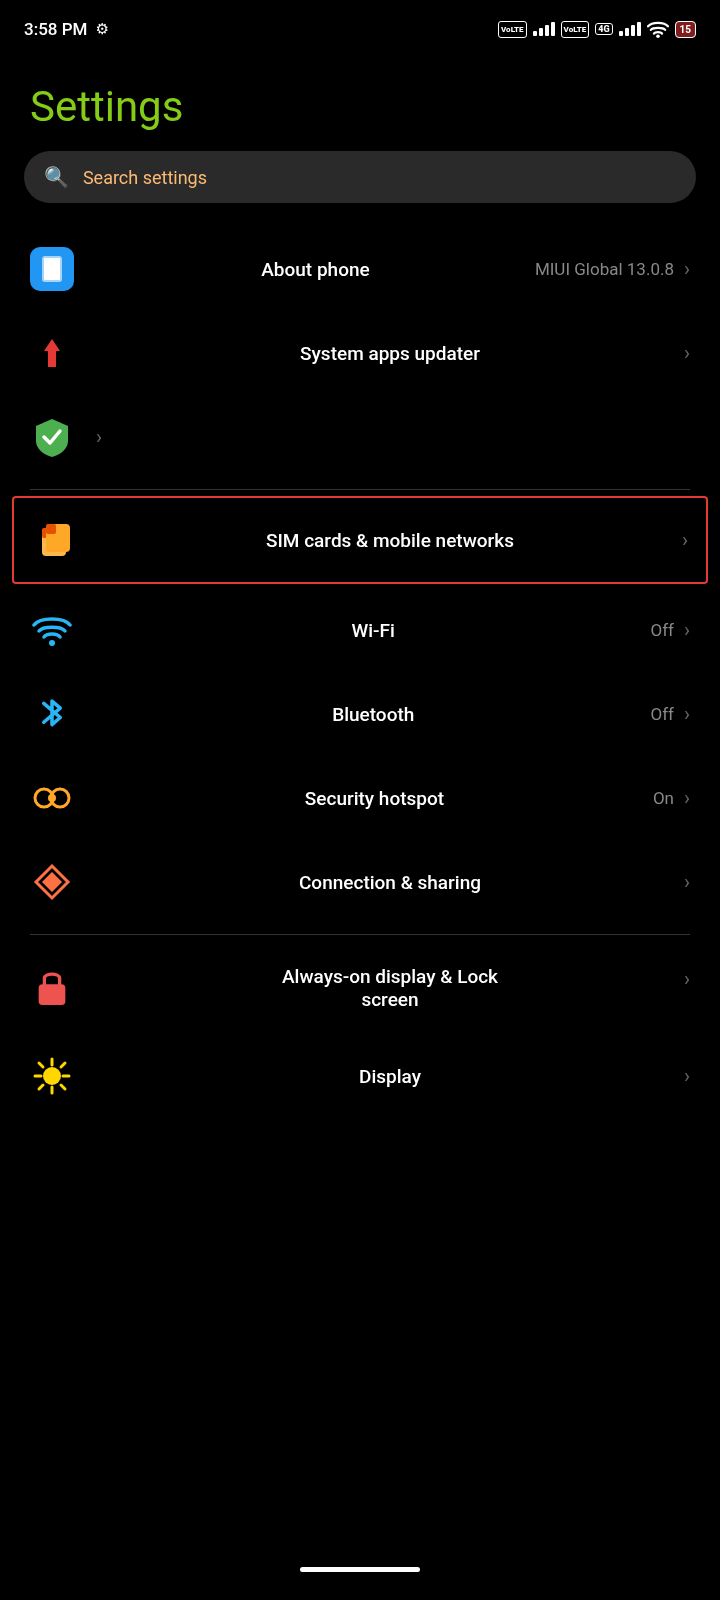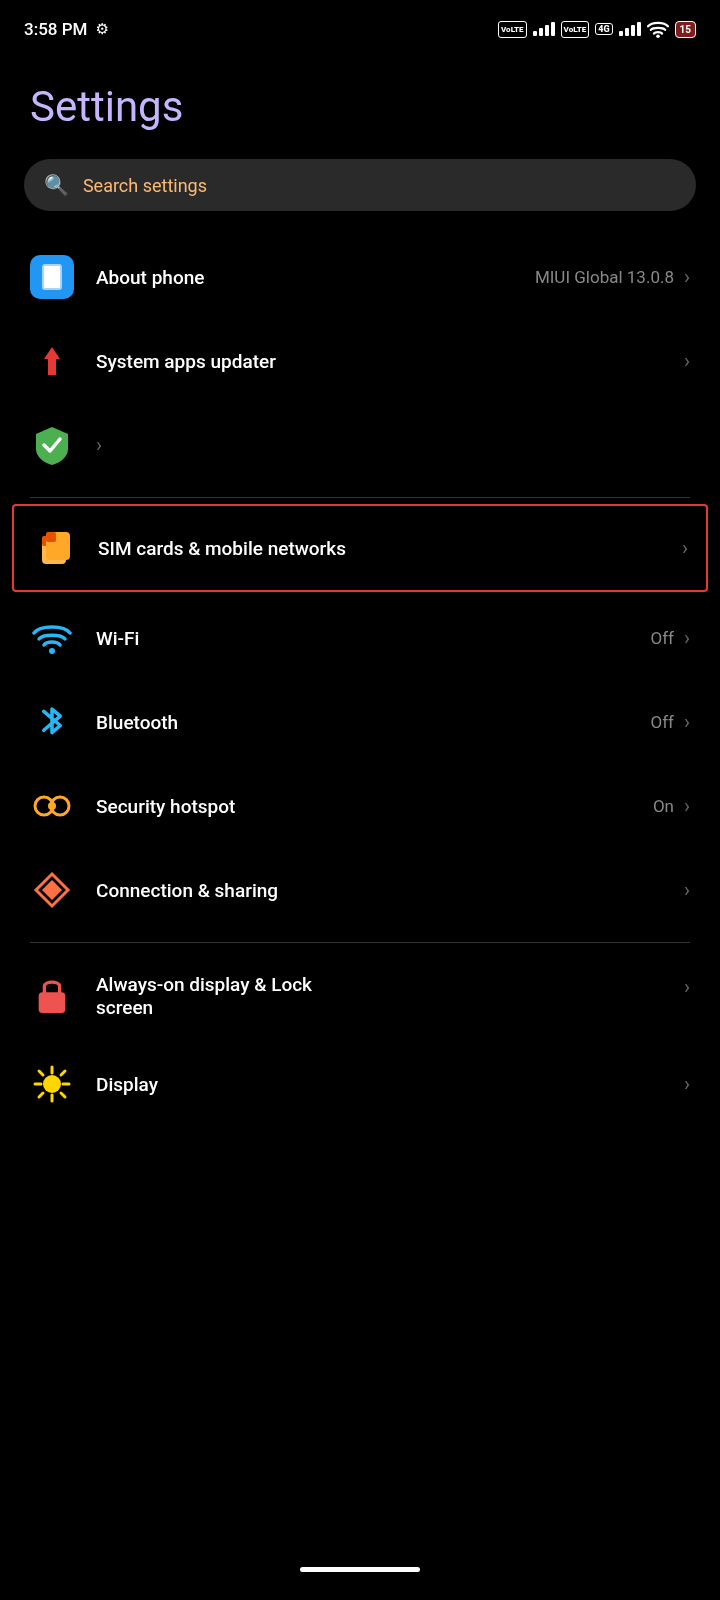--- a/index.html
+++ b/index.html
@@ -45,24 +45,24 @@
       font-size: 10px;
       font-weight: 700;
       color: #fff;
       display: flex;
       gap: 2px;
       background: #7f1d1d;
     }
 
     
     .page-title {
-      padding: 30px 30px 28px 30px;
+      padding: 30px 30px 20px 30px;
       font-size: 42px;
       font-weight: 400;
-      color: #c4b5fd;
+      color: #84cc16;
     }
 
     
     .search-bar {
       margin: 0 24px 24px 24px;
       background: #2a2a2a;
       border-radius: 40px;
       display: flex;
       align-items: center;
       padding: 14px 20px;
@@ -115,20 +115,21 @@
     .item-icon.blue-bg {
       background: #2196F3;
     }
 
     .item-icon.transparent-bg {
       background: transparent;
     }
 
     .item-content {
       flex: 1;
+      text-align: center;
     }
 
     .item-label {
       font-size: 19px;
       font-weight: 500;
       color: #fff;
     }
 
     .item-value {
       font-size: 17px;

